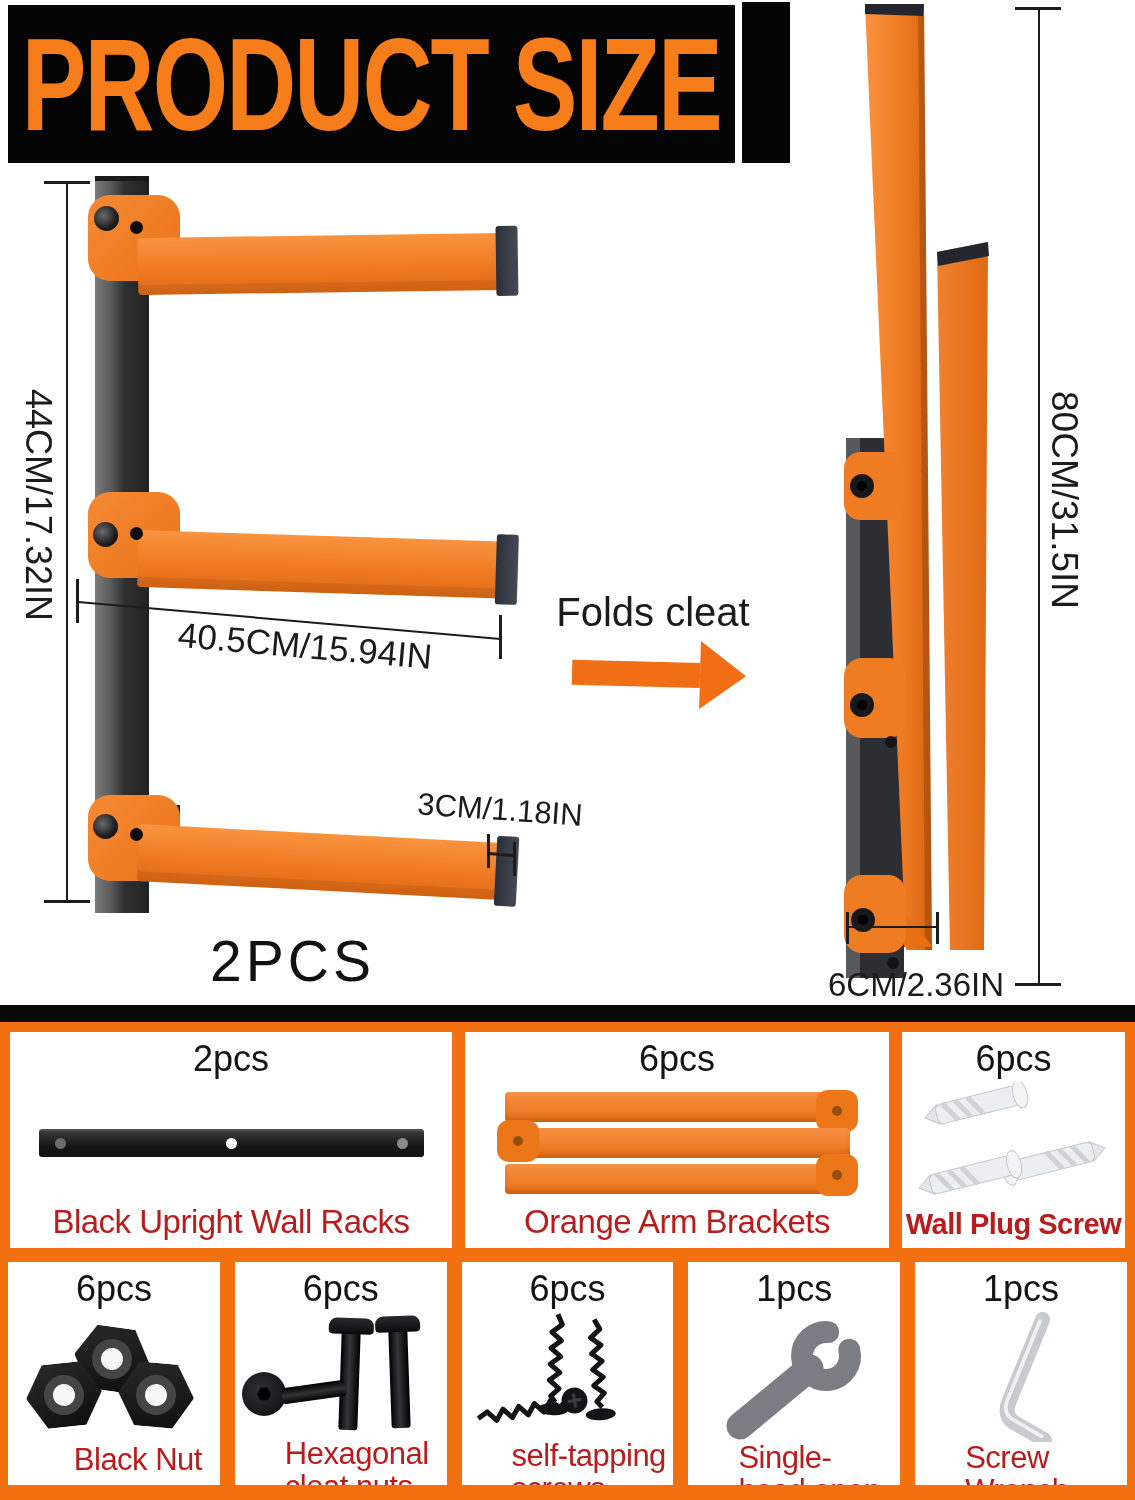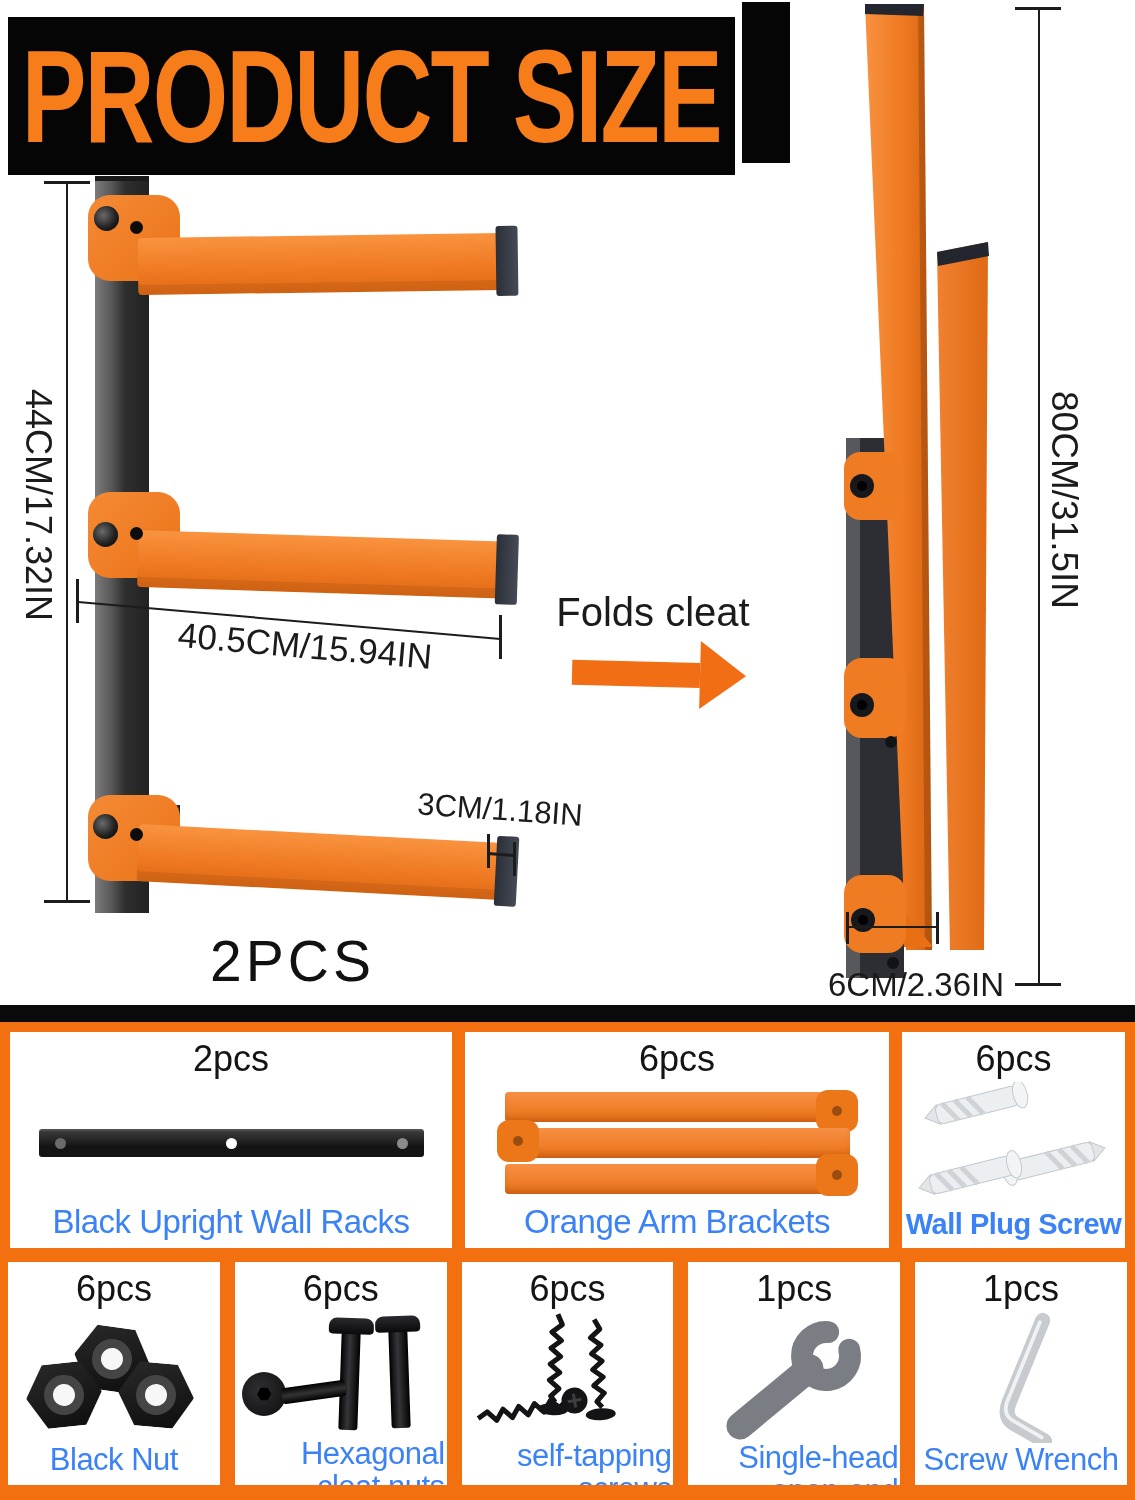--- a/index.html
+++ b/index.html
@@ -1,21 +1,21 @@
 <!DOCTYPE html>
 <html><head>
 <meta charset="utf-8">
 <style>
   html,body{margin:0;padding:0;background:#fff;}
   #stage{position:relative;width:1135px;height:1500px;background:#fff;overflow:hidden;
          font-family:"Liberation Sans",sans-serif;color:#161616;}
   .abs{position:absolute;}
 
   
-  #banner{left:8px;top:17px;width:727px;height:158px;background:#050505;
+  #banner{left:8px;top:5px;width:727px;height:158px;background:#050505;
           display:flex;align-items:center;justify-content:center;}
   #banner span{color:#f67d1a;font-weight:bold;font-size:100px;letter-spacing:-2px;
                transform:scaleY(1.32) scaleX(.97);white-space:nowrap;}
   #banner-block{left:742px;top:2px;width:48px;height:161px;background:#050505;}
 
   
   .upright{left:95px;top:176px;width:54px;height:732px;border-top:5px solid #191919;
            background:linear-gradient(90deg,#7b7b7b,#595959 30%,#2f2f2f 55%,#222 100%);}
   .stub{width:30px;height:46px;background:#23252a;}
   .hinge{width:92px;height:86px;border-radius:22px;
@@ -44,22 +44,22 @@
   
   #grid-topbar{left:0;top:1005px;width:1135px;height:17px;background:#0a0a0a;}
   #grid-bg{left:0;top:1022px;width:1135px;height:478px;background:#f2700f;}
   #grid-row1{left:10px;top:1032px;width:1115px;height:216px;display:grid;
              grid-template-columns:442px 424px 1fr;gap:13px;}
   #grid-row2{left:8px;top:1262px;width:1119px;height:223px;display:grid;
              grid-template-columns:repeat(5,1fr);gap:15px;}
   .cell{background:#fff;display:flex;flex-direction:column;align-items:center;
         justify-content:space-between;padding:4px 2px 8px;overflow:hidden;position:relative;}
   .qty{font-size:36px;color:#141414;margin-top:2px;}
-  .pname{font-size:33px;color:#3b82f6;letter-spacing:-.5px;line-height:1.06;text-align:right;}
-  #grid-row2 .pname{font-size:31px;}
+  .pname{font-size:33px;color:#b91c1c;letter-spacing:-.5px;line-height:1.06;text-align:left;}
+  #grid-row2 .pname{font-size:31px;margin-left:48px;}
   .pname.small{font-size:29px;white-space:nowrap;font-weight:bold;}
   .art{flex:1;display:flex;align-items:center;justify-content:center;width:100%;position:relative;}
 
   
   .rackbar{position:relative;width:385px;height:26px;border-radius:3px;border-top:2px solid #505050;
            background:linear-gradient(180deg,#3b3b3b,#141414 60%);}
   .rackbar i{position:absolute;top:7px;width:11px;height:11px;border-radius:50%;}
   
   .abar{position:relative;width:345px;height:30px;border-radius:4px;margin:6px 0;
         background:linear-gradient(180deg,#f78f44,#ec7317);

